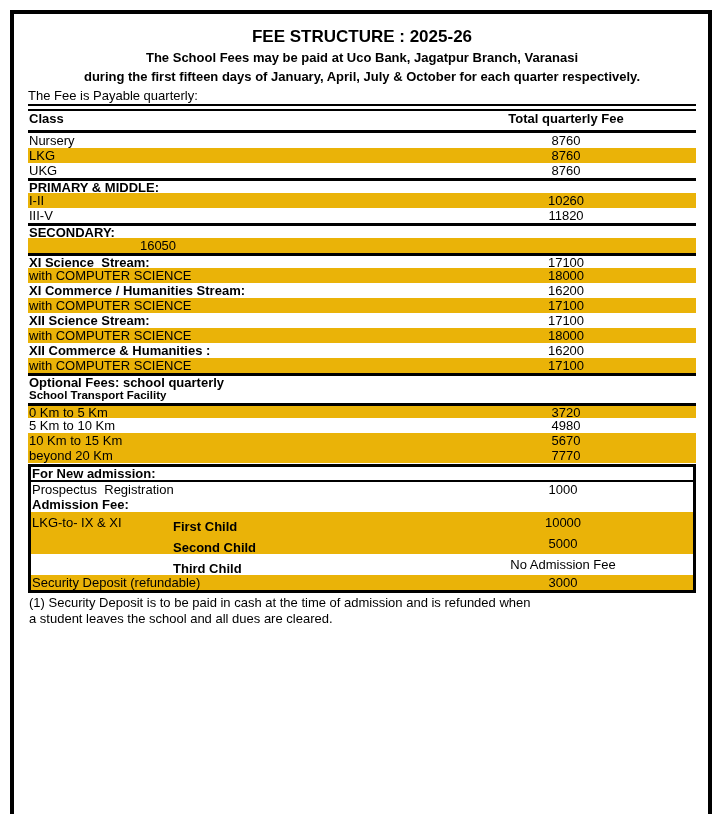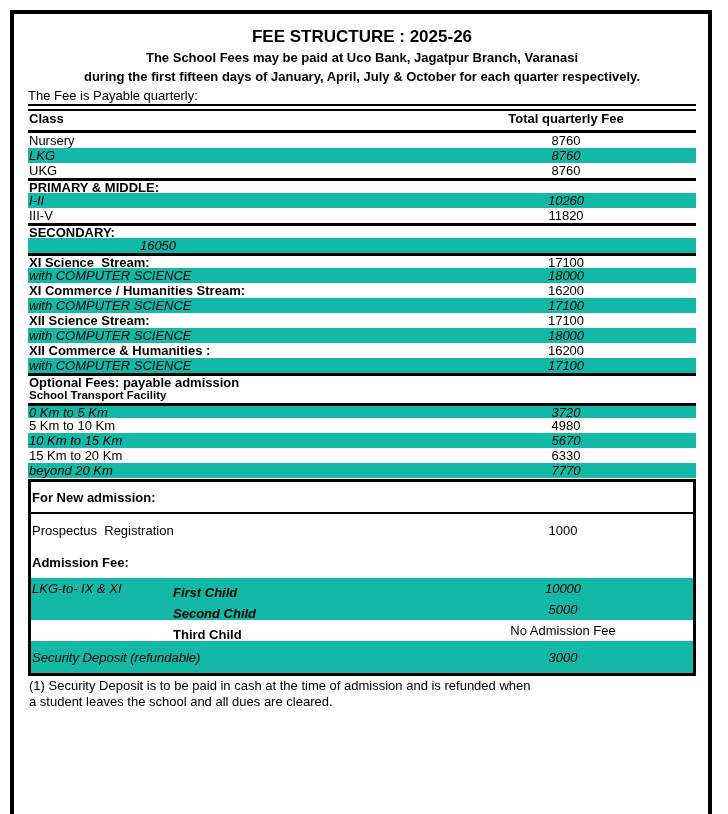--- a/index.html
+++ b/index.html
@@ -33,29 +33,29 @@
     height:24px; font-weight:bold; font-size:13px;
   }
   .row {
     display:flex; align-items:center;
     height:15px; font-size:13px; line-height:15px;
   }
   .label { flex:1 1 auto; white-space:pre; overflow:hidden; padding-left:1px; }
   .fee   { flex:0 0 260px; text-align:center; white-space:pre; }
   .fixed-label { flex:0 0 142px; white-space:pre; padding-left:1px; }
   .mid   { flex:1 1 auto; font-weight:bold; white-space:pre;margin-top:8px; }
-  .shaded { background:#14b8a6;font-style:italic; }
+  .shaded { background:#eab308; }
   .bold   { font-weight:bold; }
   .small  { font-size:11.5px; }
   .rule-top { border-top:3px solid #000; }
   .admission-box {
     margin-top:1px;
     border:3px solid #000;
   }
-  .admission-box .row { height:32px; }
+  .admission-box .row { height:15px; }
   .admission-box .row.trio { height:21px; }
   .admission-box .head-row { border-bottom:2px solid #000; }
   .footnote {
     margin-top:2px; font-size:13px; line-height:16px; padding-left:1px;
   }
   .footnote-clipped {
     font-size:13px; line-height:16px; padding-left:1px; white-space:pre;
   }
 </style>
 </head>
@@ -134,43 +134,39 @@
   <div class="row">
     <span class="label bold">XII Commerce &amp; Humanities :</span>
     <span class="fee">16200</span>
   </div>
   <div class="row shaded">
     <span class="label">with COMPUTER SCIENCE</span>
     <span class="fee">17100</span>
   </div>
 
   <div class="row bold rule-top">
-    <span class="label">Optional Fees: payable admission</span>
+    <span class="label">Optional Fees: school quarterly</span>
     <span class="fee"></span>
   </div>
   <div class="row bold small">
     <span class="label">School Transport Facility</span>
     <span class="fee"></span>
   </div>
 
   <div class="row shaded rule-top">
     <span class="label">0 Km to 5 Km</span>
     <span class="fee">3720</span>
   </div>
   <div class="row">
     <span class="label">5 Km to 10 Km</span>
     <span class="fee">4980</span>
   </div>
   <div class="row shaded">
     <span class="label">10 Km to 15 Km</span>
     <span class="fee">5670</span>
-  </div>
-  <div class="row">
-    <span class="label">15 Km to 20 Km</span>
-    <span class="fee">6330</span>
   </div>
   <div class="row shaded">
     <span class="label">beyond 20 Km</span>
     <span class="fee">7770</span>
   </div>
 
   <div class="admission-box">
     <div class="row bold head-row">
       <span class="label">For New admission:</span>
       <span class="fee"></span>

